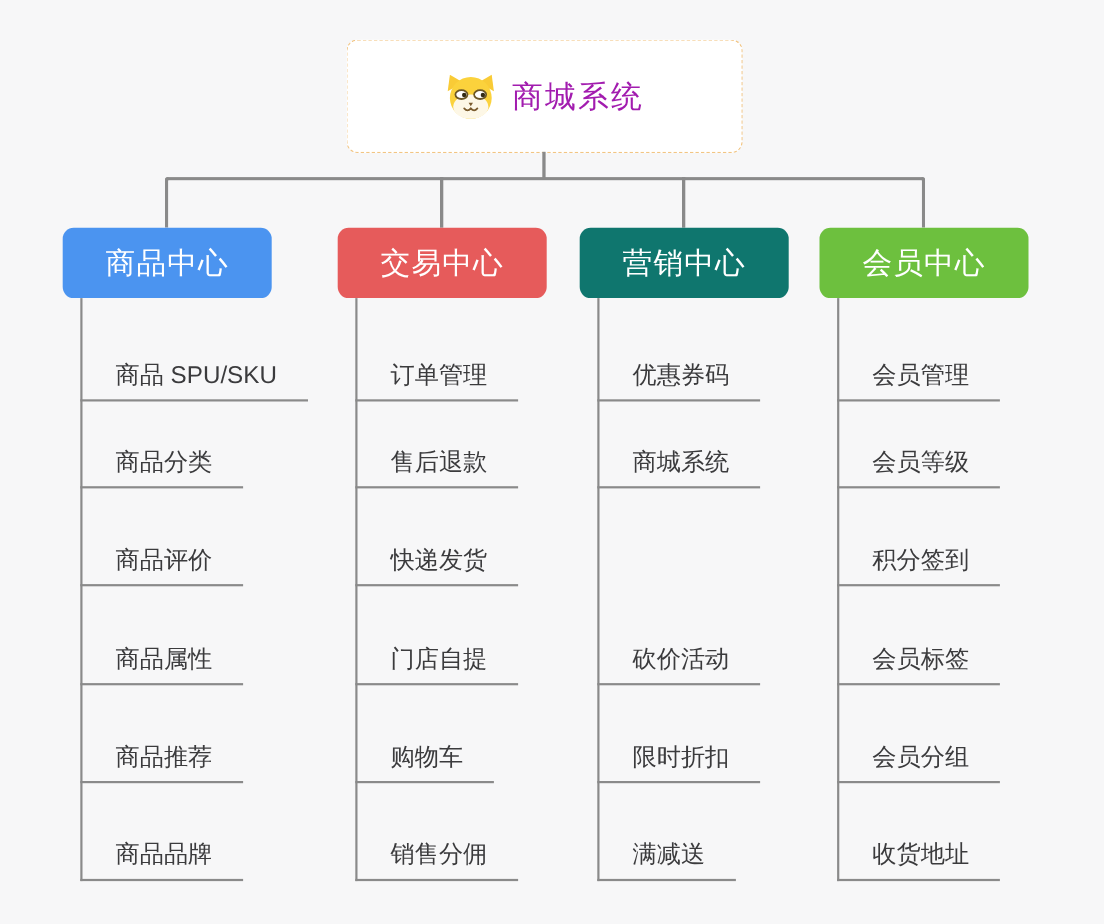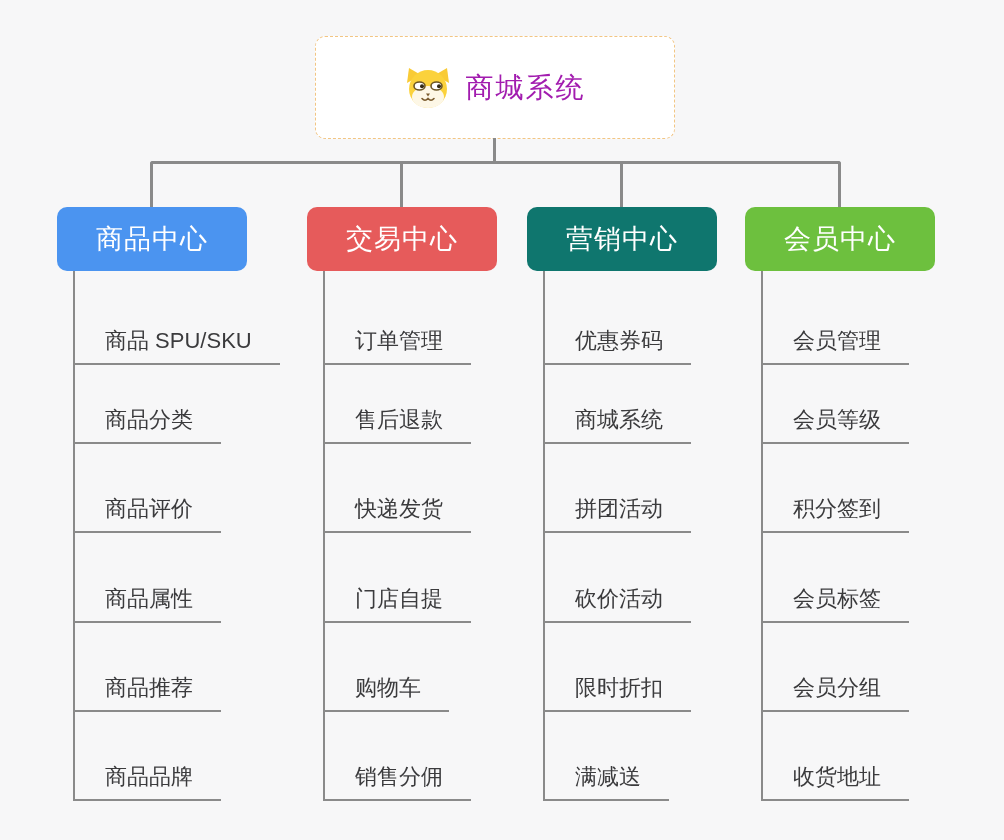--- a/index.html
+++ b/index.html
@@ -154,21 +154,20 @@
     <div class="branch-item item-3">门店自提</div>
     <div class="branch-item item-4">购物车</div>
     <div class="branch-item item-5">销售分佣</div>
   </div>
 
   <div class="branch-col col-3">
     <div class="branch-node" style="background: #0f766e;">营销中心</div>
     <div class="branch-line"></div>
     <div class="branch-item item-0">优惠券码</div>
     <div class="branch-item item-1">商城系统</div>
-    <div class="branch-item item-2">拼团活动</div>
     <div class="branch-item item-3">砍价活动</div>
     <div class="branch-item item-4">限时折扣</div>
     <div class="branch-item item-5">满减送</div>
   </div>
 
   <div class="branch-col col-4">
     <div class="branch-node" style="background: rgb(109, 192, 62);">会员中心</div>
     <div class="branch-line"></div>
     <div class="branch-item item-0">会员管理</div>
     <div class="branch-item item-1">会员等级</div>

